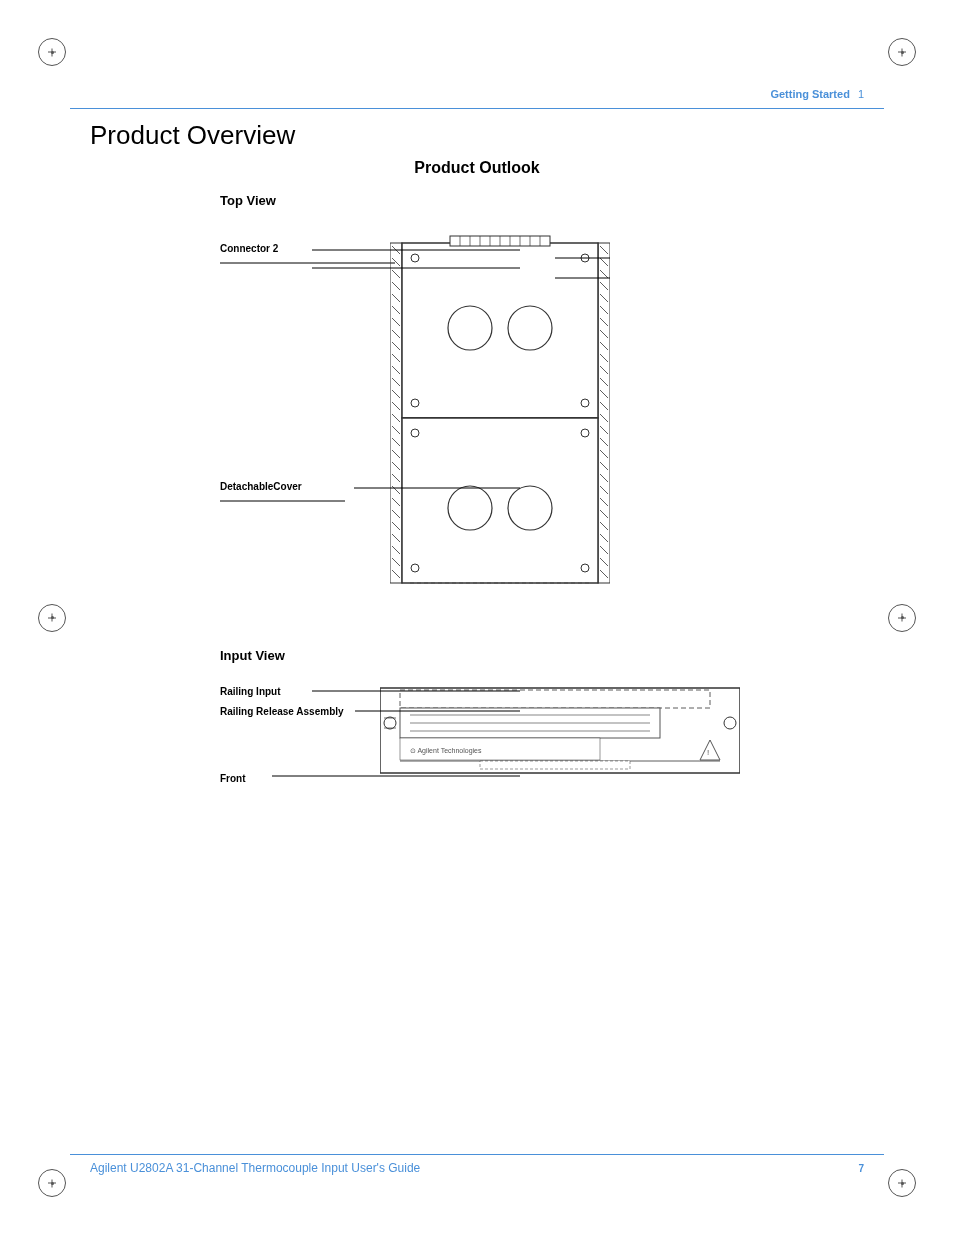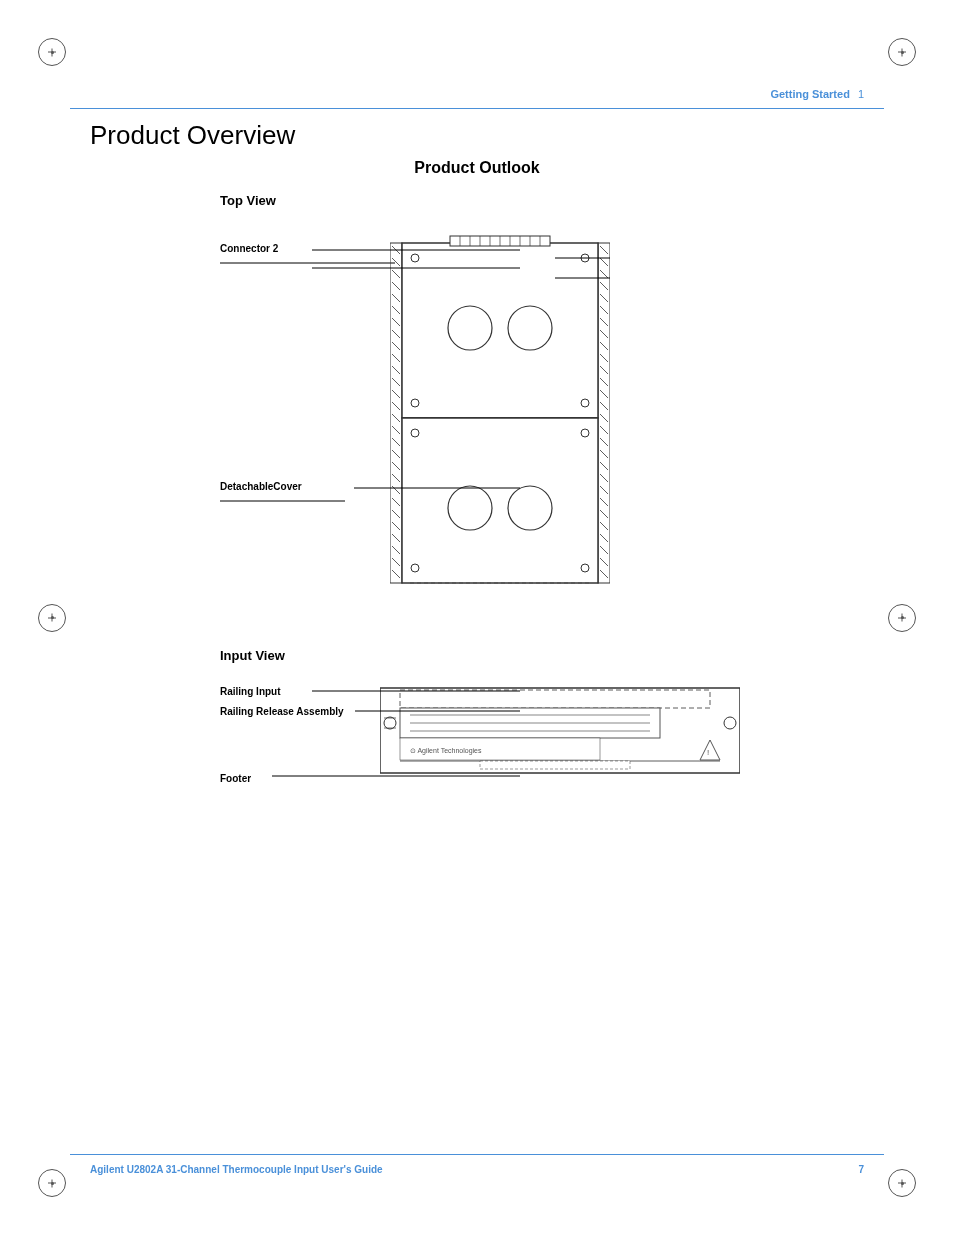--- a/index.html
+++ b/index.html
@@ -150,23 +150,23 @@
       position: absolute;
       bottom: 60px;
       left: 90px;
       right: 90px;
       display: flex;
       justify-content: space-between;
       align-items: center;
     }
 
     .footer-left {
-      font-size: 10px;
+      font-size: 12px;
       color: #4a90d9;
-      font-weight: bold;
+      font-weight: normal;
     }
 
     .footer-right {
       font-size: 10px;
       color: #4a90d9;
       font-weight: bold;
     }
 
     .footer-divider {
       position: absolute;
@@ -363,21 +363,21 @@
 
       <div style="position: relative; width: 100%; height: 140px;">
 
         <div style="position: absolute; left: 130px; top: 8px;">
           <span class="callout-label">Railing Input</span>
         </div>
         <div style="position: absolute; left: 130px; top: 28px;">
           <span class="callout-label">Railing Release Assembly</span>
         </div>
         <div style="position: absolute; left: 130px; top: 95px;">
-          <span class="callout-label">Footer</span>
+          <span class="callout-label">Front</span>
         </div>
 
         <svg width="360" height="120" style="position:absolute; left: 290px; top: 0;" viewBox="0 0 360 120">
 
           <rect x="0" y="15" width="360" height="85" fill="white" stroke="#333" stroke-width="1.5"></rect>
 
           <rect x="20" y="17" width="310" height="18" fill="white" stroke="#333" stroke-width="0.8" stroke-dasharray="5,3"></rect>
 
           <rect x="20" y="35" width="260" height="30" fill="white" stroke="#555" stroke-width="1"></rect>
 

